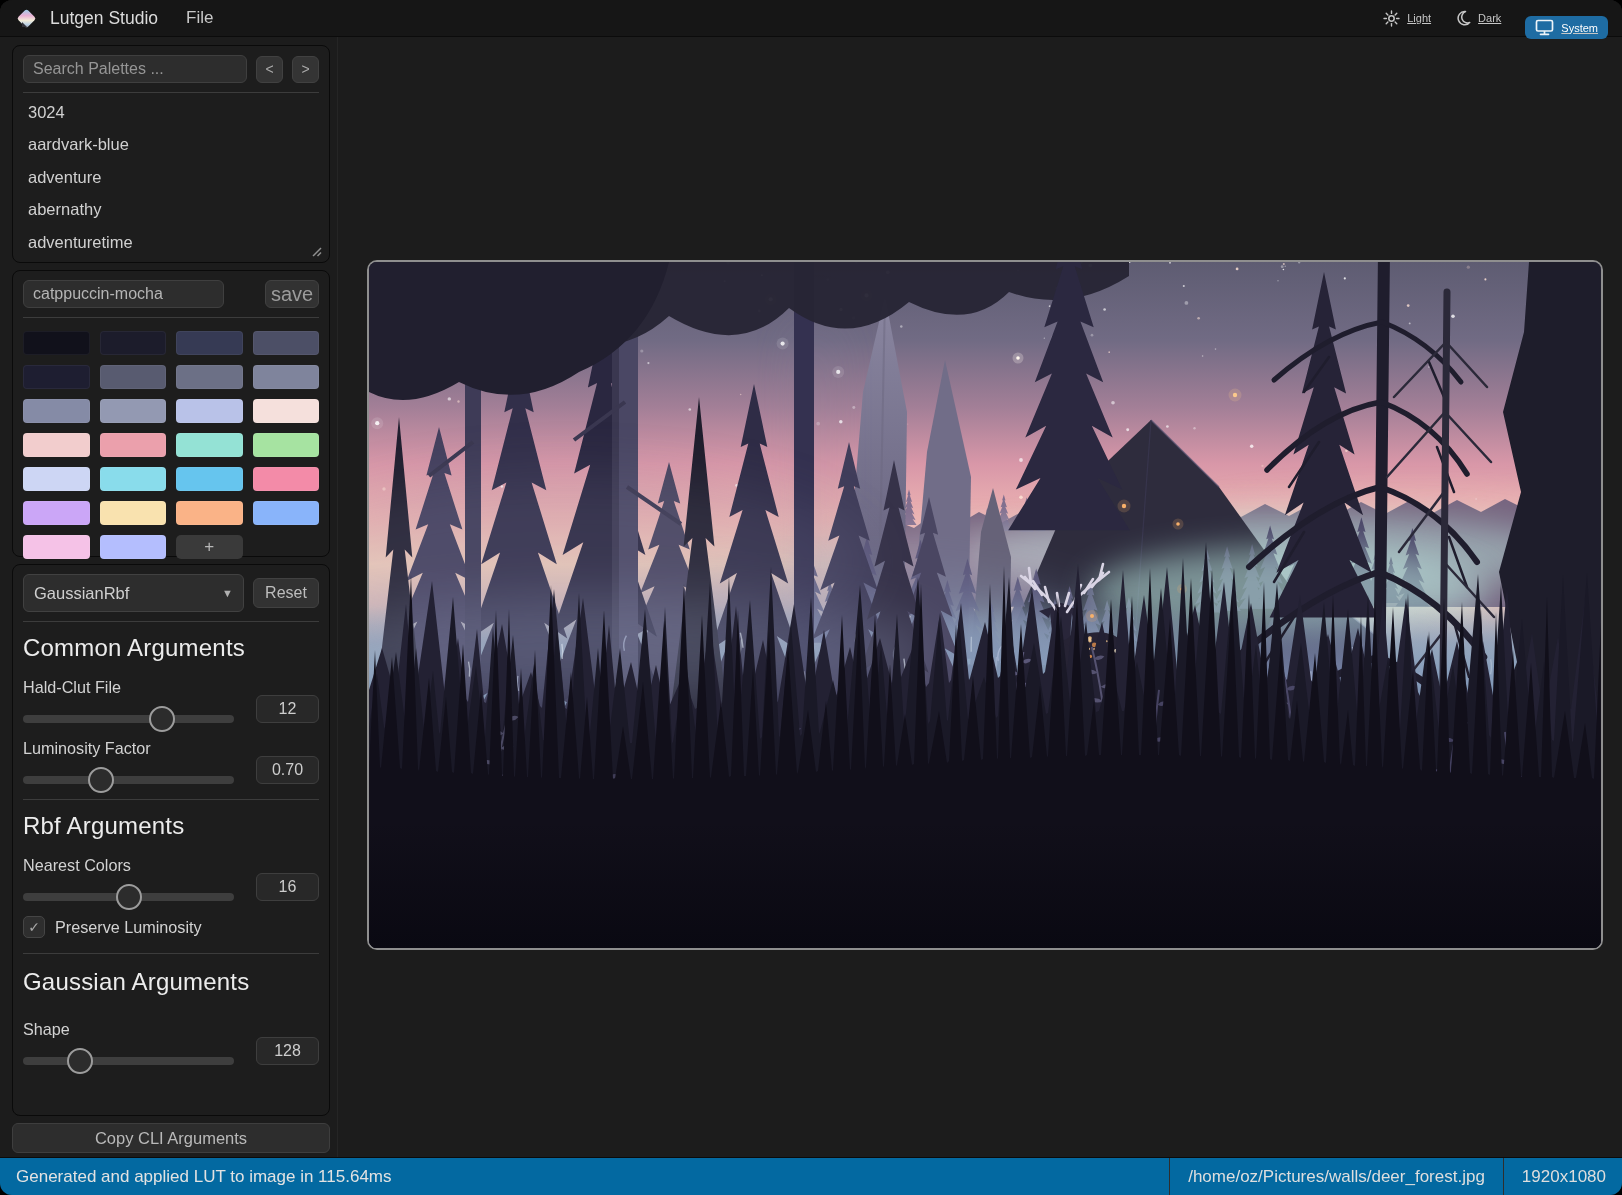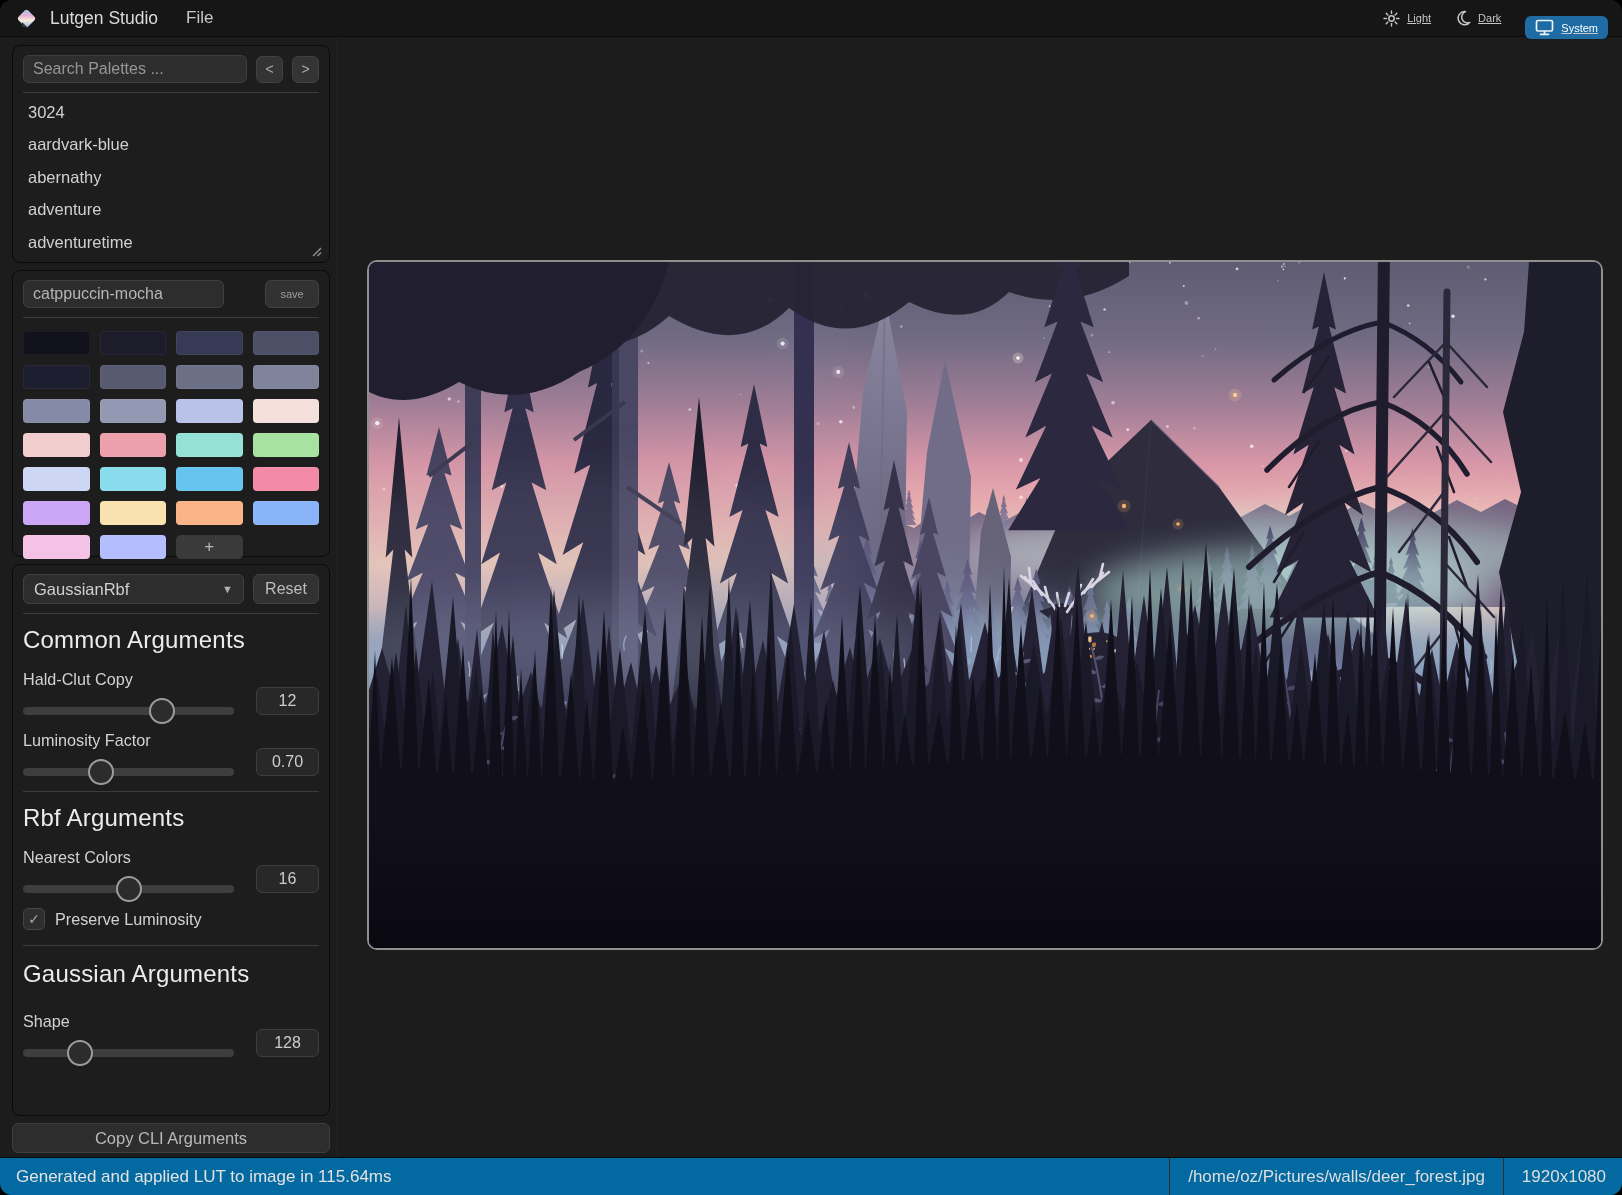--- a/index.html
+++ b/index.html
@@ -20,25 +20,25 @@
   #p2{top:270px;height:287px;}
   #p3{top:564px;height:552px;}
   .row{display:flex;gap:9px;align-items:center;}
   input.text{flex:1;height:28px;background:#2d2d2d;border:1px solid #3f3f3f;border-radius:6px;color:#b5b5b5;font-size:16px;padding:0 9px;box-sizing:border-box;font-family:inherit;outline:none;min-width:0;}
   input.text::placeholder{color:#969696;}
   .sqbtn{width:27px;height:27px;flex:none;background:#343434;border:1px solid #414141;border-radius:6px;color:#aaa;font-size:14px;display:flex;align-items:center;justify-content:center;box-sizing:border-box;}
   .divider{border-top:1px solid #3c3c3c;margin:9px 0 3px;}
   .plist{list-style:none;margin:2px 0 0;padding:0;font-size:16.5px;color:#d0d0d0;}
   .plist li{height:32.5px;display:flex;align-items:center;padding:0 5px;border-radius:5px;}
   .rz{position:absolute;right:7px;bottom:5px;}
-  .savebtn{width:54px;height:28px;flex:none;background:#323232;border:1px solid #414141;border-radius:6px;color:#9c9c9c;font-size:11px;display:flex;align-items:center;justify-content:center;box-sizing:border-box;margin-left:32px;}
+  .savebtn{width:54px;height:28px;flex:none;background:#323232;border:1px solid #414141;border-radius:6px;color:#9c9c9c;font-size:20px;display:flex;align-items:center;justify-content:center;box-sizing:border-box;margin-left:32px;}
   .grid{display:grid;grid-template-columns:repeat(4,1fr);gap:10px;margin-top:13px;}
   .sw{height:22px;border-radius:4px;border:1px solid rgba(255,255,255,.05);}
   .plus{height:24px;background:#3a3a3a;border-radius:5px;color:#b8b8b8;display:flex;align-items:center;justify-content:center;font-size:17px;align-self:center;}
-  .select{flex:1;height:30px;background:#2d2d2d;border:1px solid #414141;border-radius:6px;display:flex;align-items:center;justify-content:space-between;padding:0 10px;color:#cfcfcf;font-size:16.5px;box-sizing:border-box;}
+  .select{flex:1;height:38px;background:#2d2d2d;border:1px solid #414141;border-radius:6px;display:flex;align-items:center;justify-content:space-between;padding:0 10px;color:#cfcfcf;font-size:16.5px;box-sizing:border-box;}
   .caret{font-size:11px;color:#b0b0b0;}
   .resetbtn{width:66px;height:30px;flex:none;background:#323232;border:1px solid #414141;border-radius:6px;color:#bdbdbd;font-size:16px;display:flex;align-items:center;justify-content:center;box-sizing:border-box;}
   .h2{font-size:24px;font-weight:400;color:#ececec;margin-top:12px;letter-spacing:.2px;}
   .h2.gap{margin-top:14px;}
   .arg-label{font-size:16.2px;color:#d2d2d2;margin-top:16px;}
   .arg-label.big-gap{margin-top:24px;}
   .slider-row{display:flex;align-items:flex-end;height:26px;}
   .track{width:211px;height:8px;background:#3e3e3e;border-radius:4px;position:relative;}
   .thumb{position:absolute;top:-9px;left:0;width:26px;height:26px;border-radius:50%;background:#2c2c2c;border:2px solid #9c9c9c;box-sizing:border-box;}
   .valuebox{margin-left:auto;width:63px;height:28px;background:#282828;border:1px solid #3e3e3e;border-radius:6px;color:#cdcdcd;font-size:16px;display:flex;align-items:center;justify-content:center;box-sizing:border-box;}
@@ -115,22 +115,22 @@
   <section class="panel" id="p1">
     <div class="row">
       <input class="text" type="text" placeholder="Search Palettes ..." style="">
       <button class="sqbtn">&lt;</button>
       <button class="sqbtn">&gt;</button>
     </div>
     <div class="divider"></div>
     <ul class="plist">
       <li>3024</li>
       <li>aardvark-blue</li>
+      <li>adventure</li>
       <li>abernathy</li>
-      <li>adventure</li>
       <li>adventuretime</li>
     </ul>
     <svg class="rz" width="13" height="13" viewBox="0 0 13 13">
       <line x1="4" y1="12" x2="12" y2="4" stroke="#8f8f8f" stroke-width="1.5"></line>
       <line x1="8.5" y1="12" x2="12" y2="8.5" stroke="#8f8f8f" stroke-width="1.5"></line>
     </svg>
   </section>
 
   <section class="panel" id="p2">
     <div class="row">
@@ -174,21 +174,21 @@
       <div class="select">
         <span>GaussianRbf</span>
         <span class="caret">▼</span>
       </div>
       <button class="resetbtn">Reset</button>
     </div>
     <div class="divider"></div>
 
     <div class="h2">Common Arguments</div>
 
-    <div class="arg-label">Hald-Clut Copy</div>
+    <div class="arg-label">Hald-Clut File</div>
     <div class="slider-row">
       <div class="track">
         <div class="thumb" style="left: calc(66% - 13px);"></div>
       </div>
       <div class="valuebox">12</div>
     </div>
 
     <div class="arg-label">Luminosity Factor</div>
     <div class="slider-row">
       <div class="track">

